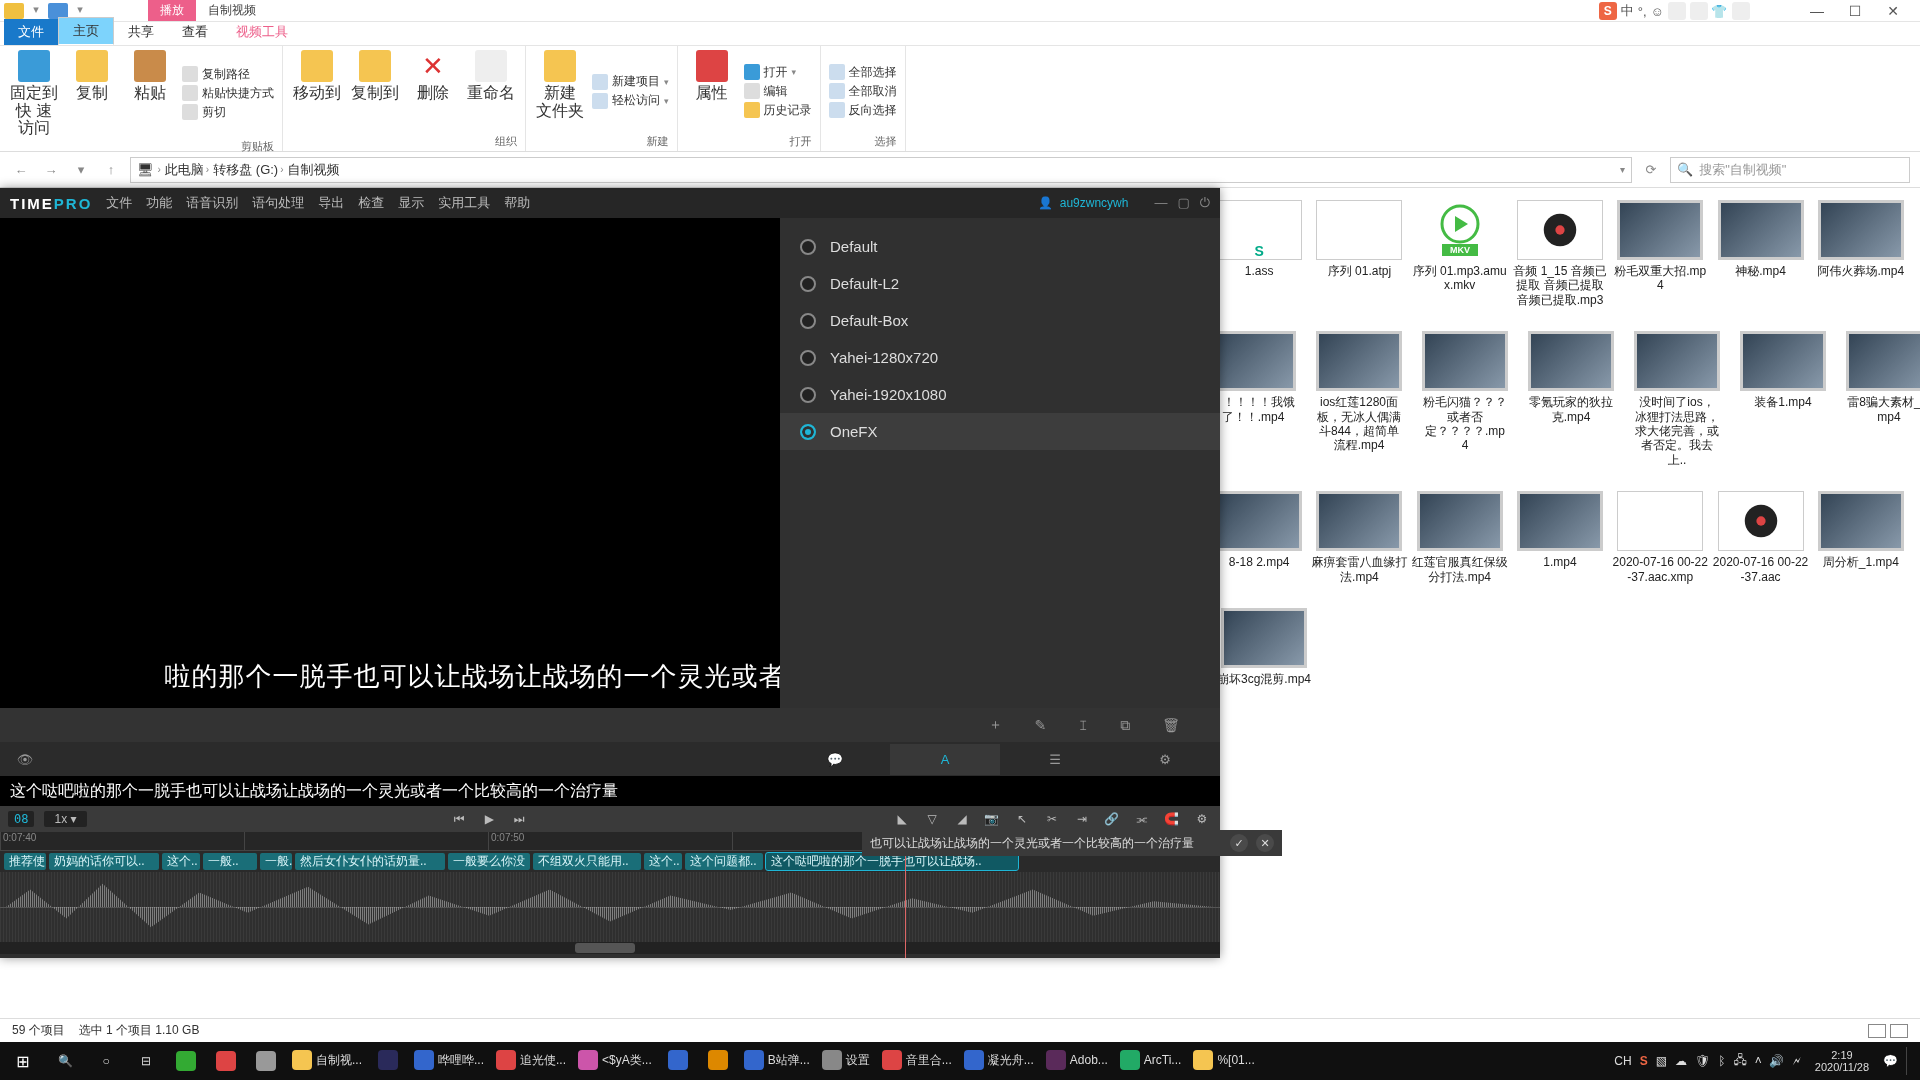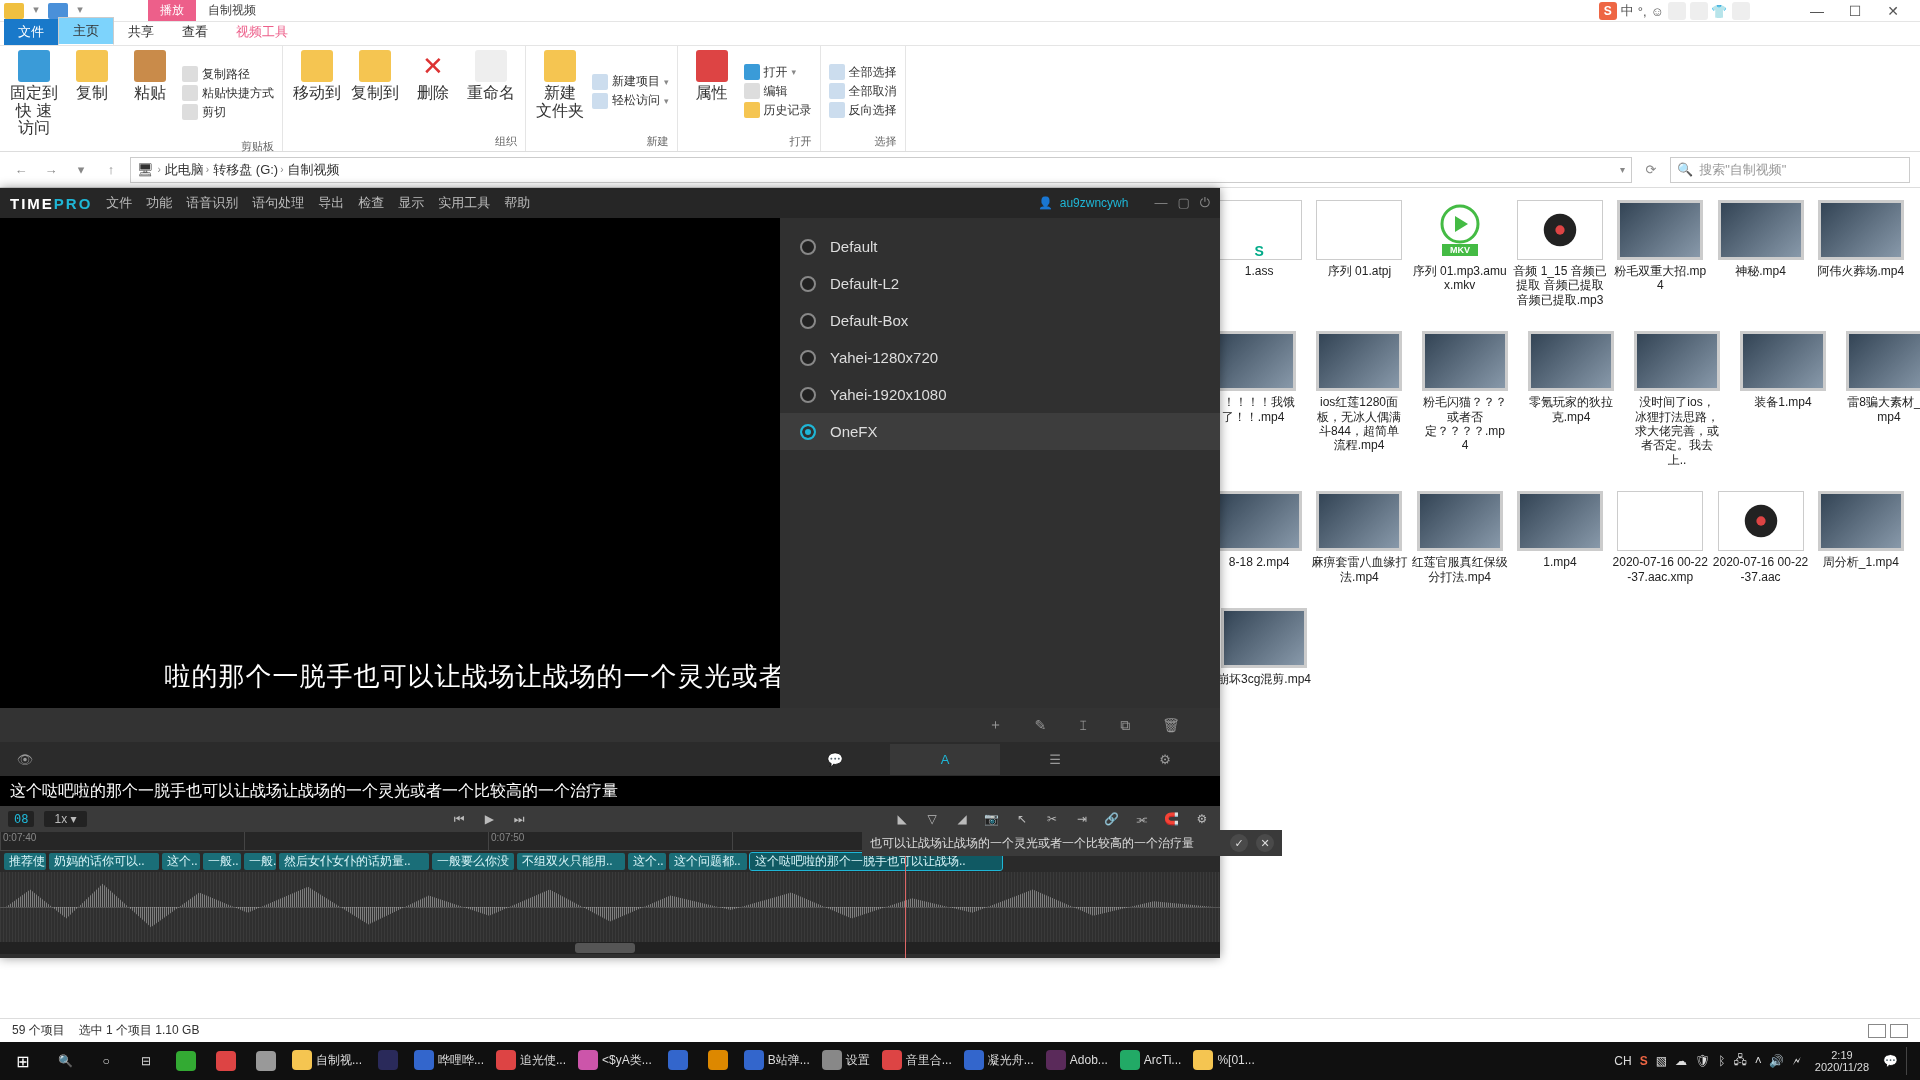--- a/index.html
+++ b/index.html
@@ -561,21 +561,21 @@
           <div class="tick">0:07:40</div>
           <div class="tick"></div>
           <div class="tick">0:07:50</div>
           <div class="tick"></div>
           <div class="tick">0:08:0</div>
         </div>
       <div class="clip-row" id="clip-row">
           <div class="clip" style="width: 42px;">推荐使</div>
           <div class="clip" style="width: 110px;">奶妈的话你可以..</div>
           <div class="clip" style="width: 38px;">这个..</div>
-          <div class="clip" style="width: 38px;">一般..</div>
+          <div class="clip" style="width: 54px;">一般..</div>
           <div class="clip" style="width: 32px;">一般.</div>
           <div class="clip" style="width: 150px;">然后女仆女仆的话奶量..</div>
           <div class="clip" style="width: 82px;">一般要么你没</div>
           <div class="clip" style="width: 108px;">不组双火只能用..</div>
           <div class="clip" style="width: 38px;">这个..</div>
           <div class="clip" style="width: 78px;">这个问题都..</div>
           <div class="clip active" style="width: 252px;">这个哒吧啦的那个一脱手也可以让战场..</div>
         </div>
       <div class="wave">
           <div class="wv"></div>

